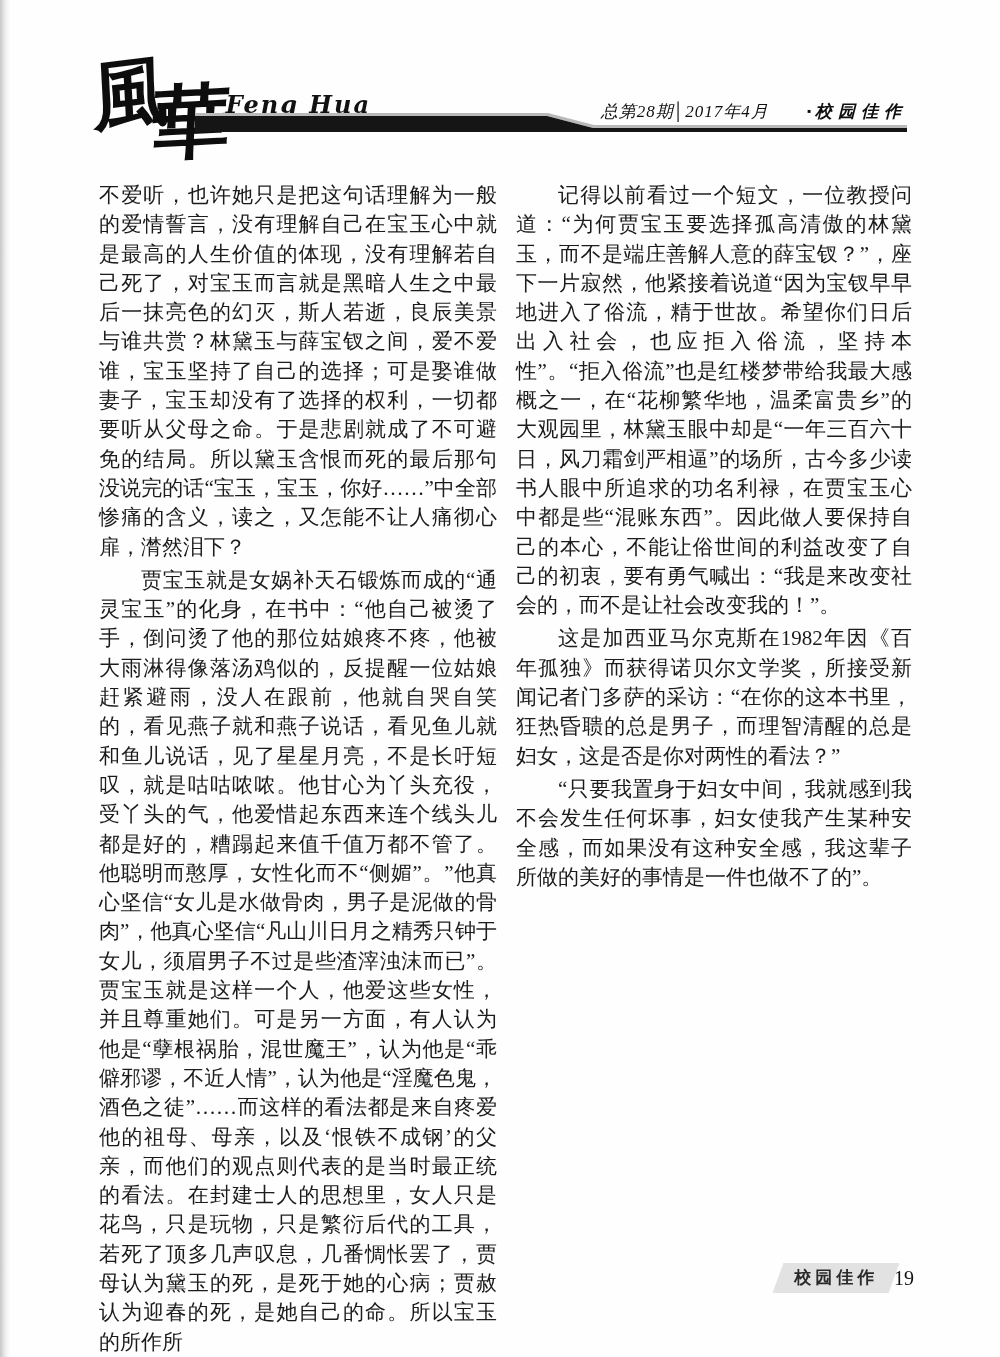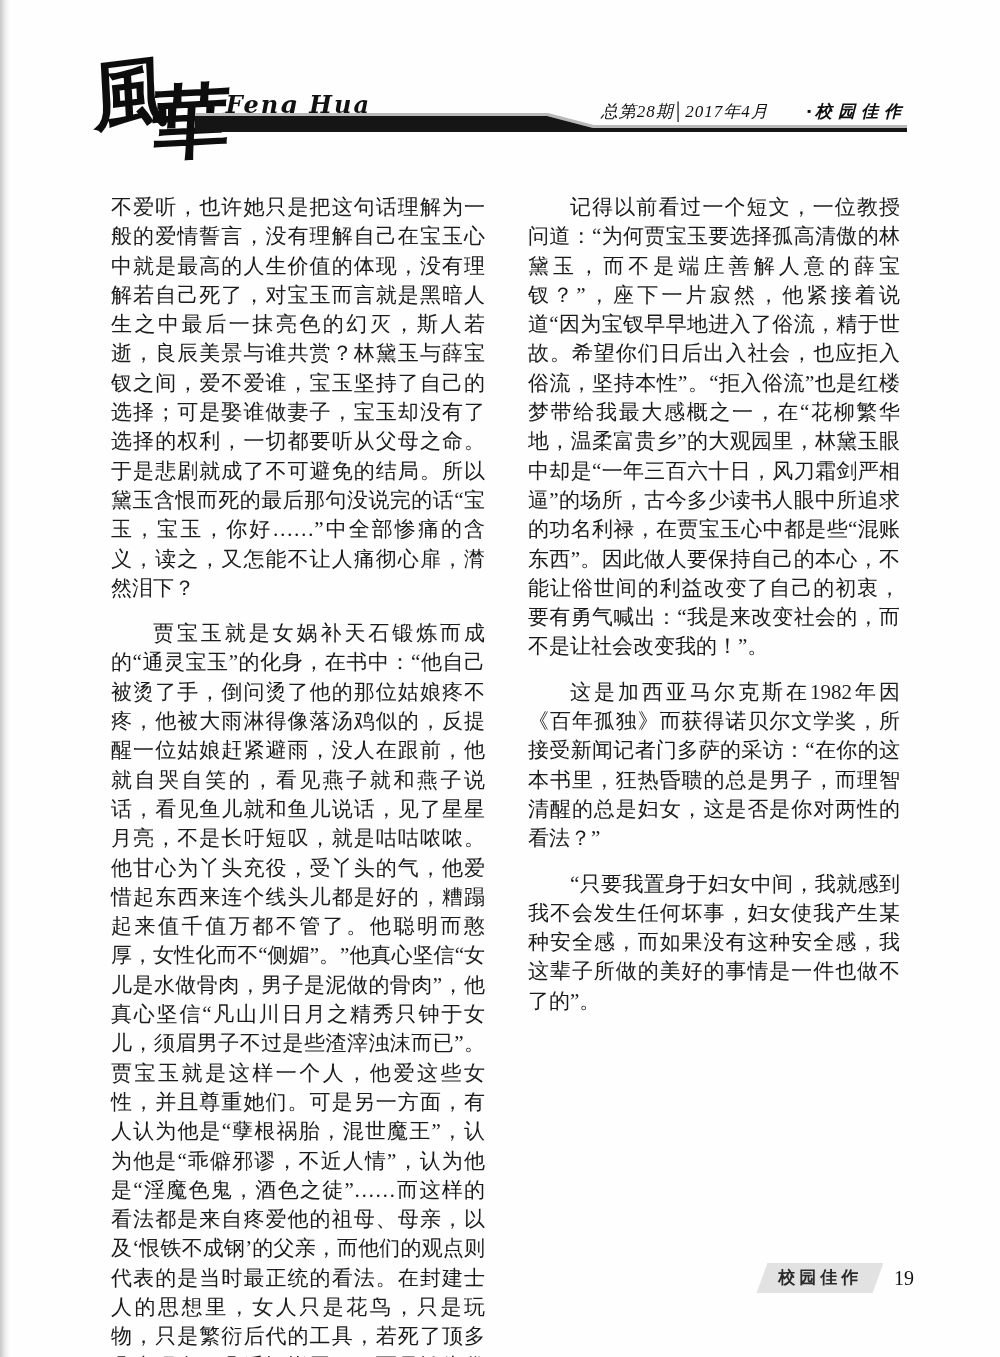--- a/index.html
+++ b/index.html
@@ -49,40 +49,39 @@
 
   
   .col {
     position: absolute; top: 177px;
     font-size: 21px; line-height: 29.3px;
     text-align: justify; text-justify: inter-character;
     color: #1b1b1b;
   }
   .col-left  { left: 95px;  width: 406px; }
   .col-right { left: 512px; width: 404px; }
-  .col p { margin: 16px; }
+  .col p { margin: 4px; }
   .col p.indent { text-indent: 2em; }
 
   
   .footer {
     position: absolute; top: 1263px; right: 86px;
     display: flex; align-items: center;
   }
   .footer-tag {
     background: #e2e2e2;
     transform: skewX(-20deg);
     padding: 3px 16px 4px 16px;
   }
   .footer-tag-inner {
     display: inline-block;
     transform: skewX(20deg);
     font-size: 17px; letter-spacing: 4px; color: #2a2a2a; font-weight: 600;
   }
   .footer-page {
-    margin-left: 16px;
     font-size: 20px; color: #111;
   }
 </style>
 </head>
 <body>
 
 <div class="page">
 
   <div class="spine-shadow"></div>
 

